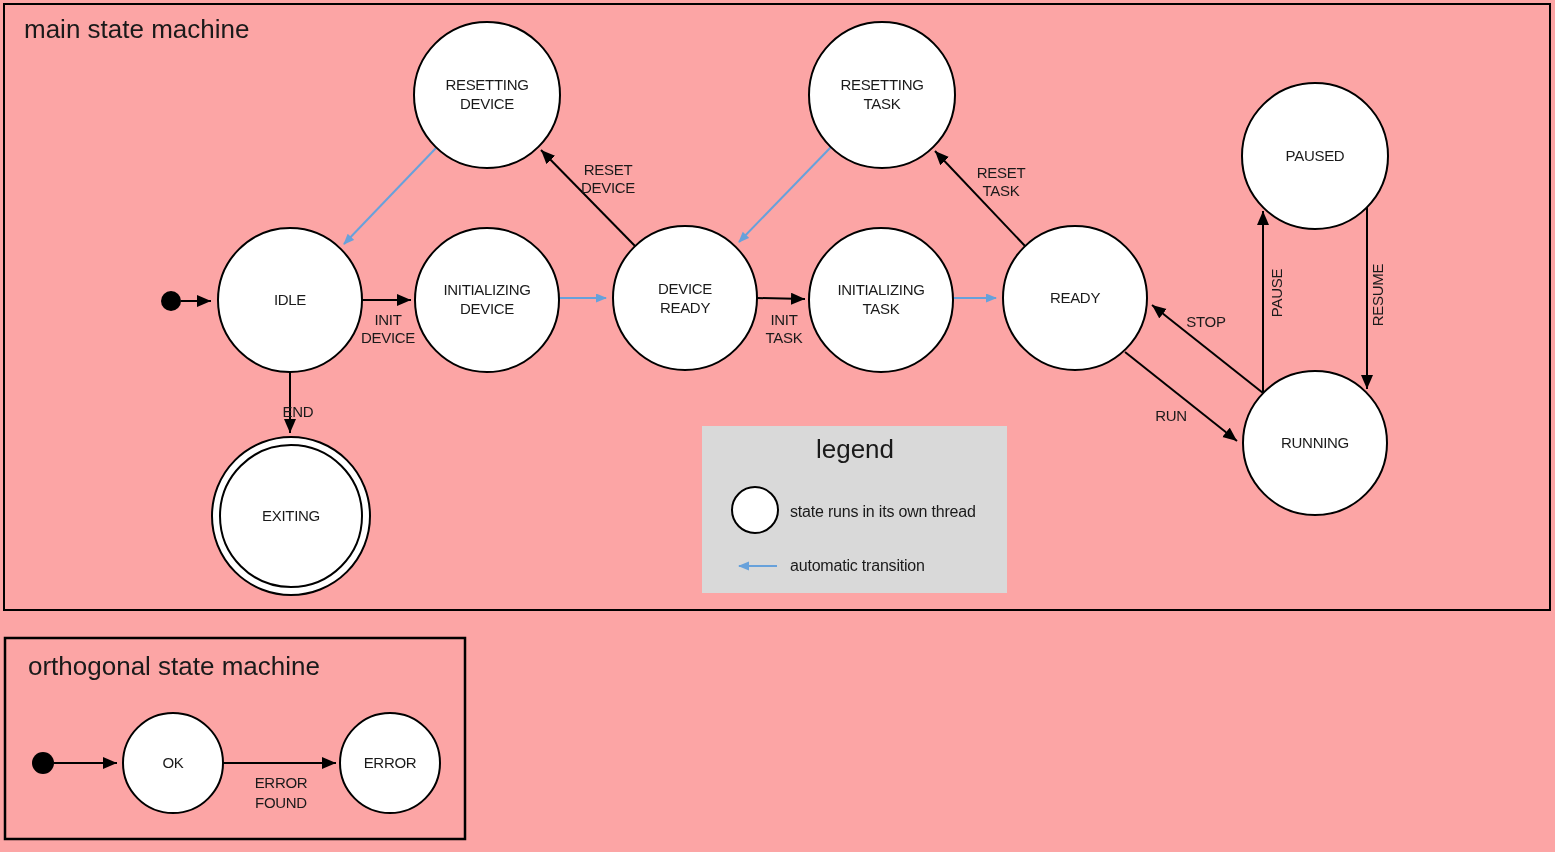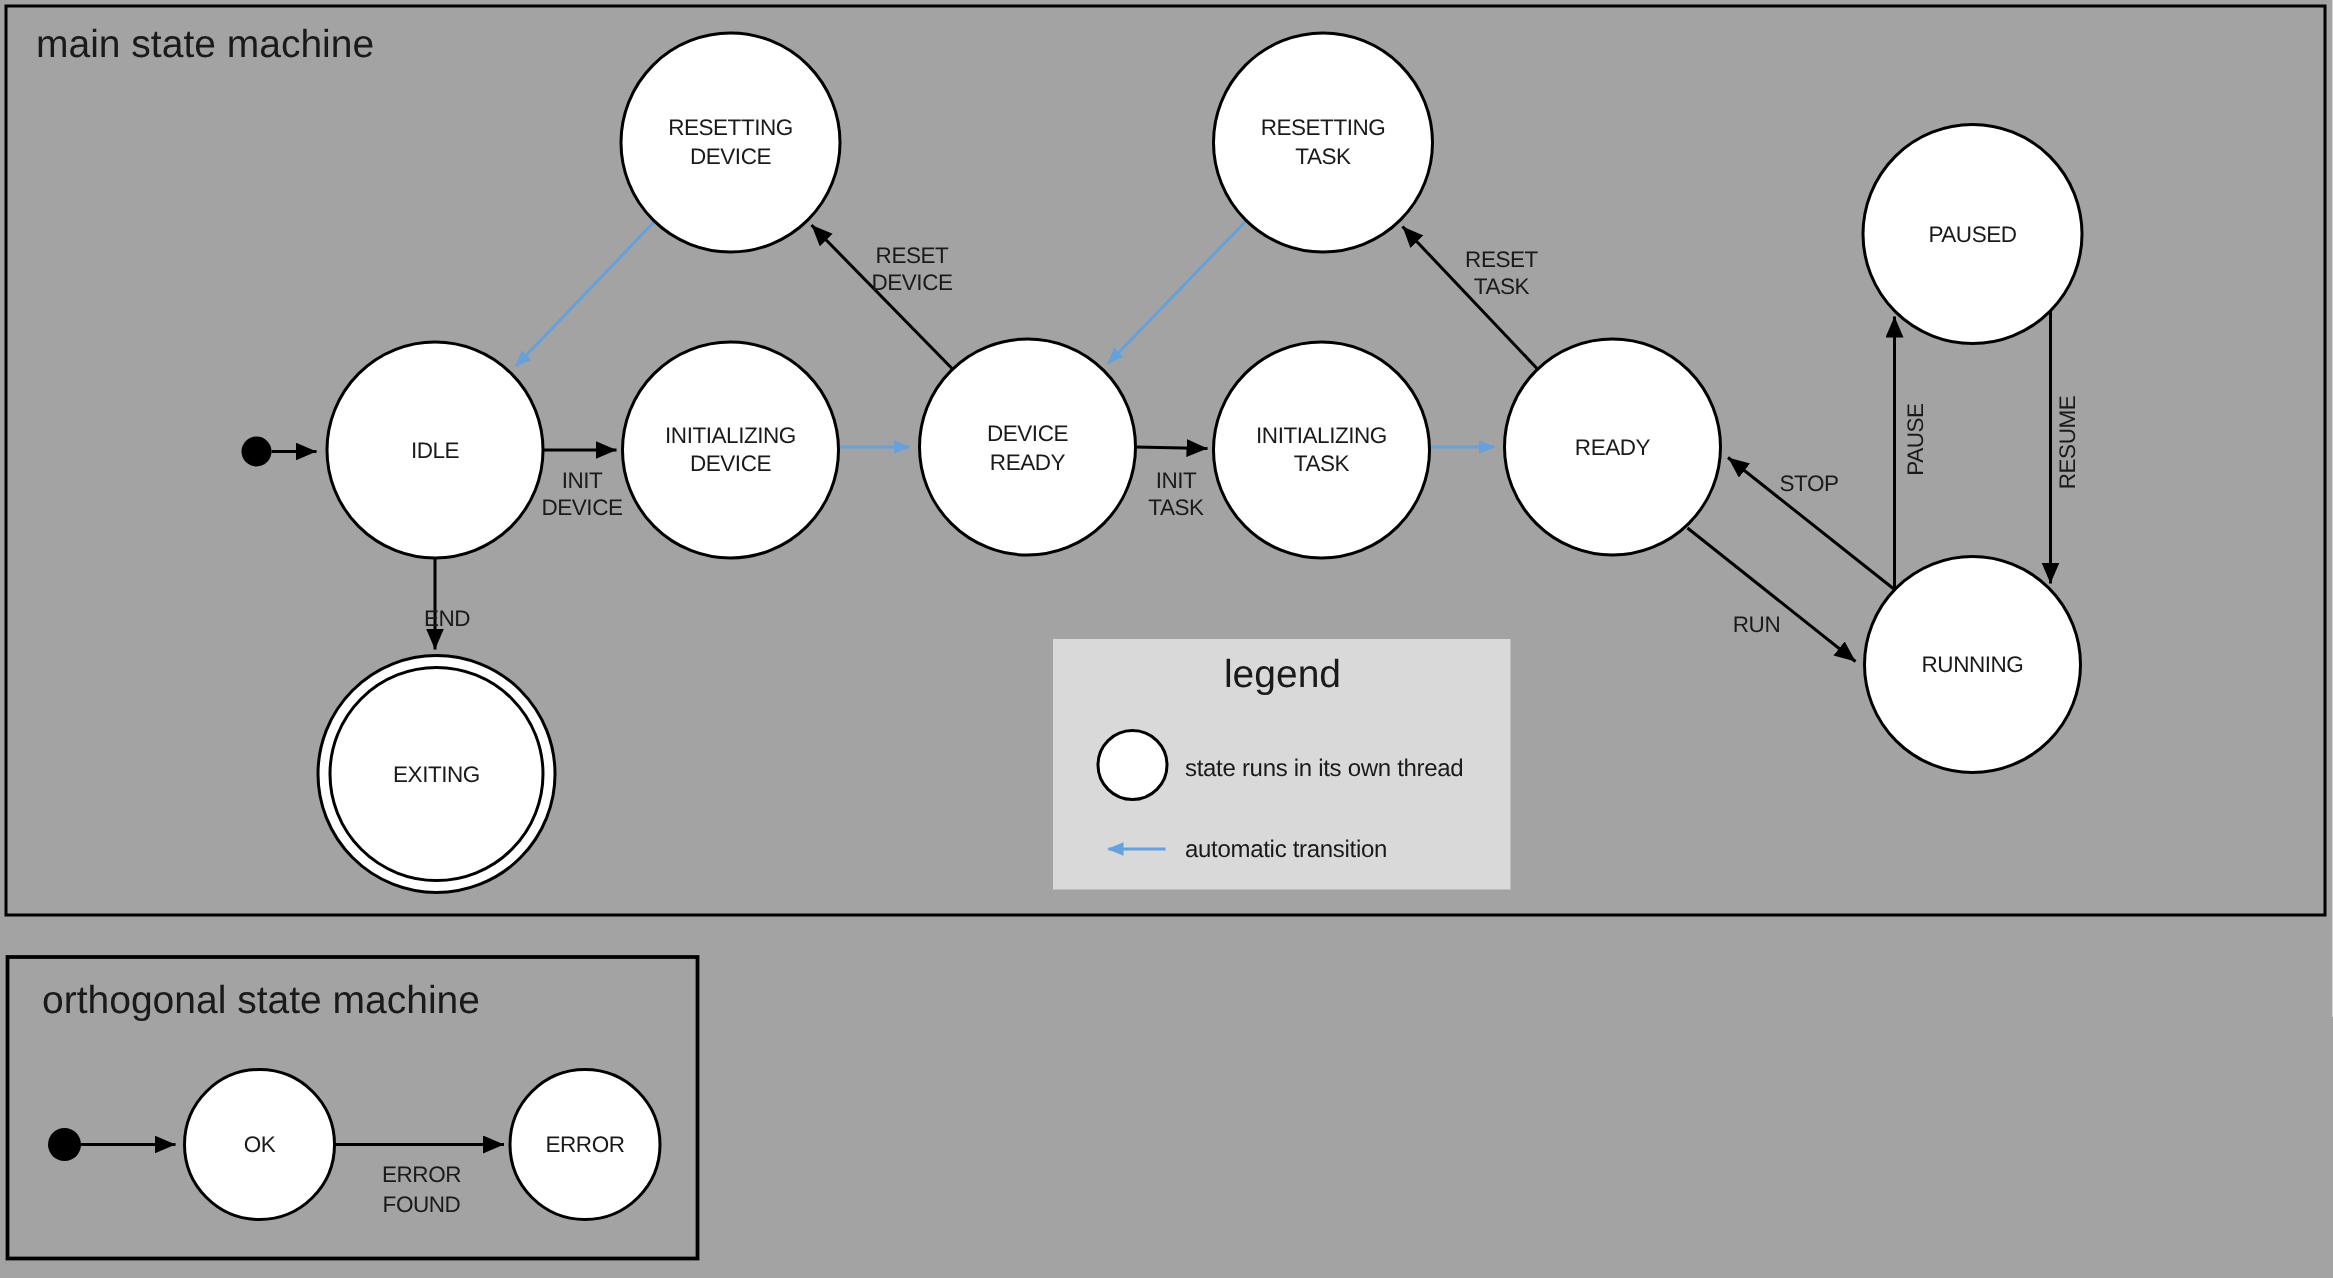--- a/index.html
+++ b/index.html
@@ -1,16 +1,16 @@
 <!DOCTYPE html>
 <html><head>
 <meta charset="utf-8">
 <style>
   html,body{margin:0;padding:0;background:#ffffff;}
-  .stage{position:relative;width:1555px;height:852px;background:#a3a3a3;
+  .stage{position:relative;width:1555px;height:852px;background:#fca5a5;
          font-family:"Liberation Sans",sans-serif;}
   svg{display:block;}
   .box{fill:none;stroke:#000;stroke-width:2;}
   .box-thick{fill:none;stroke:#000;stroke-width:2.5;}
   .diagram-title{font:26px "Liberation Sans",sans-serif;fill:#1a1a1a;}
   .legend-title{font:26px "Liberation Sans",sans-serif;fill:#1a1a1a;text-anchor:middle;}
   .state-circle{stroke:#000;stroke-width:2;fill:#ffffff;}
   .st-label{font:15px "Liberation Sans",sans-serif;fill:#1a1a1a;text-anchor:middle;letter-spacing:-0.3px;}
   .tlabel{font:15px "Liberation Sans",sans-serif;fill:#1a1a1a;text-anchor:middle;letter-spacing:-0.3px;}
   .legend-item-label{font:16px "Liberation Sans",sans-serif;fill:#1a1a1a;letter-spacing:-0.2px;}

